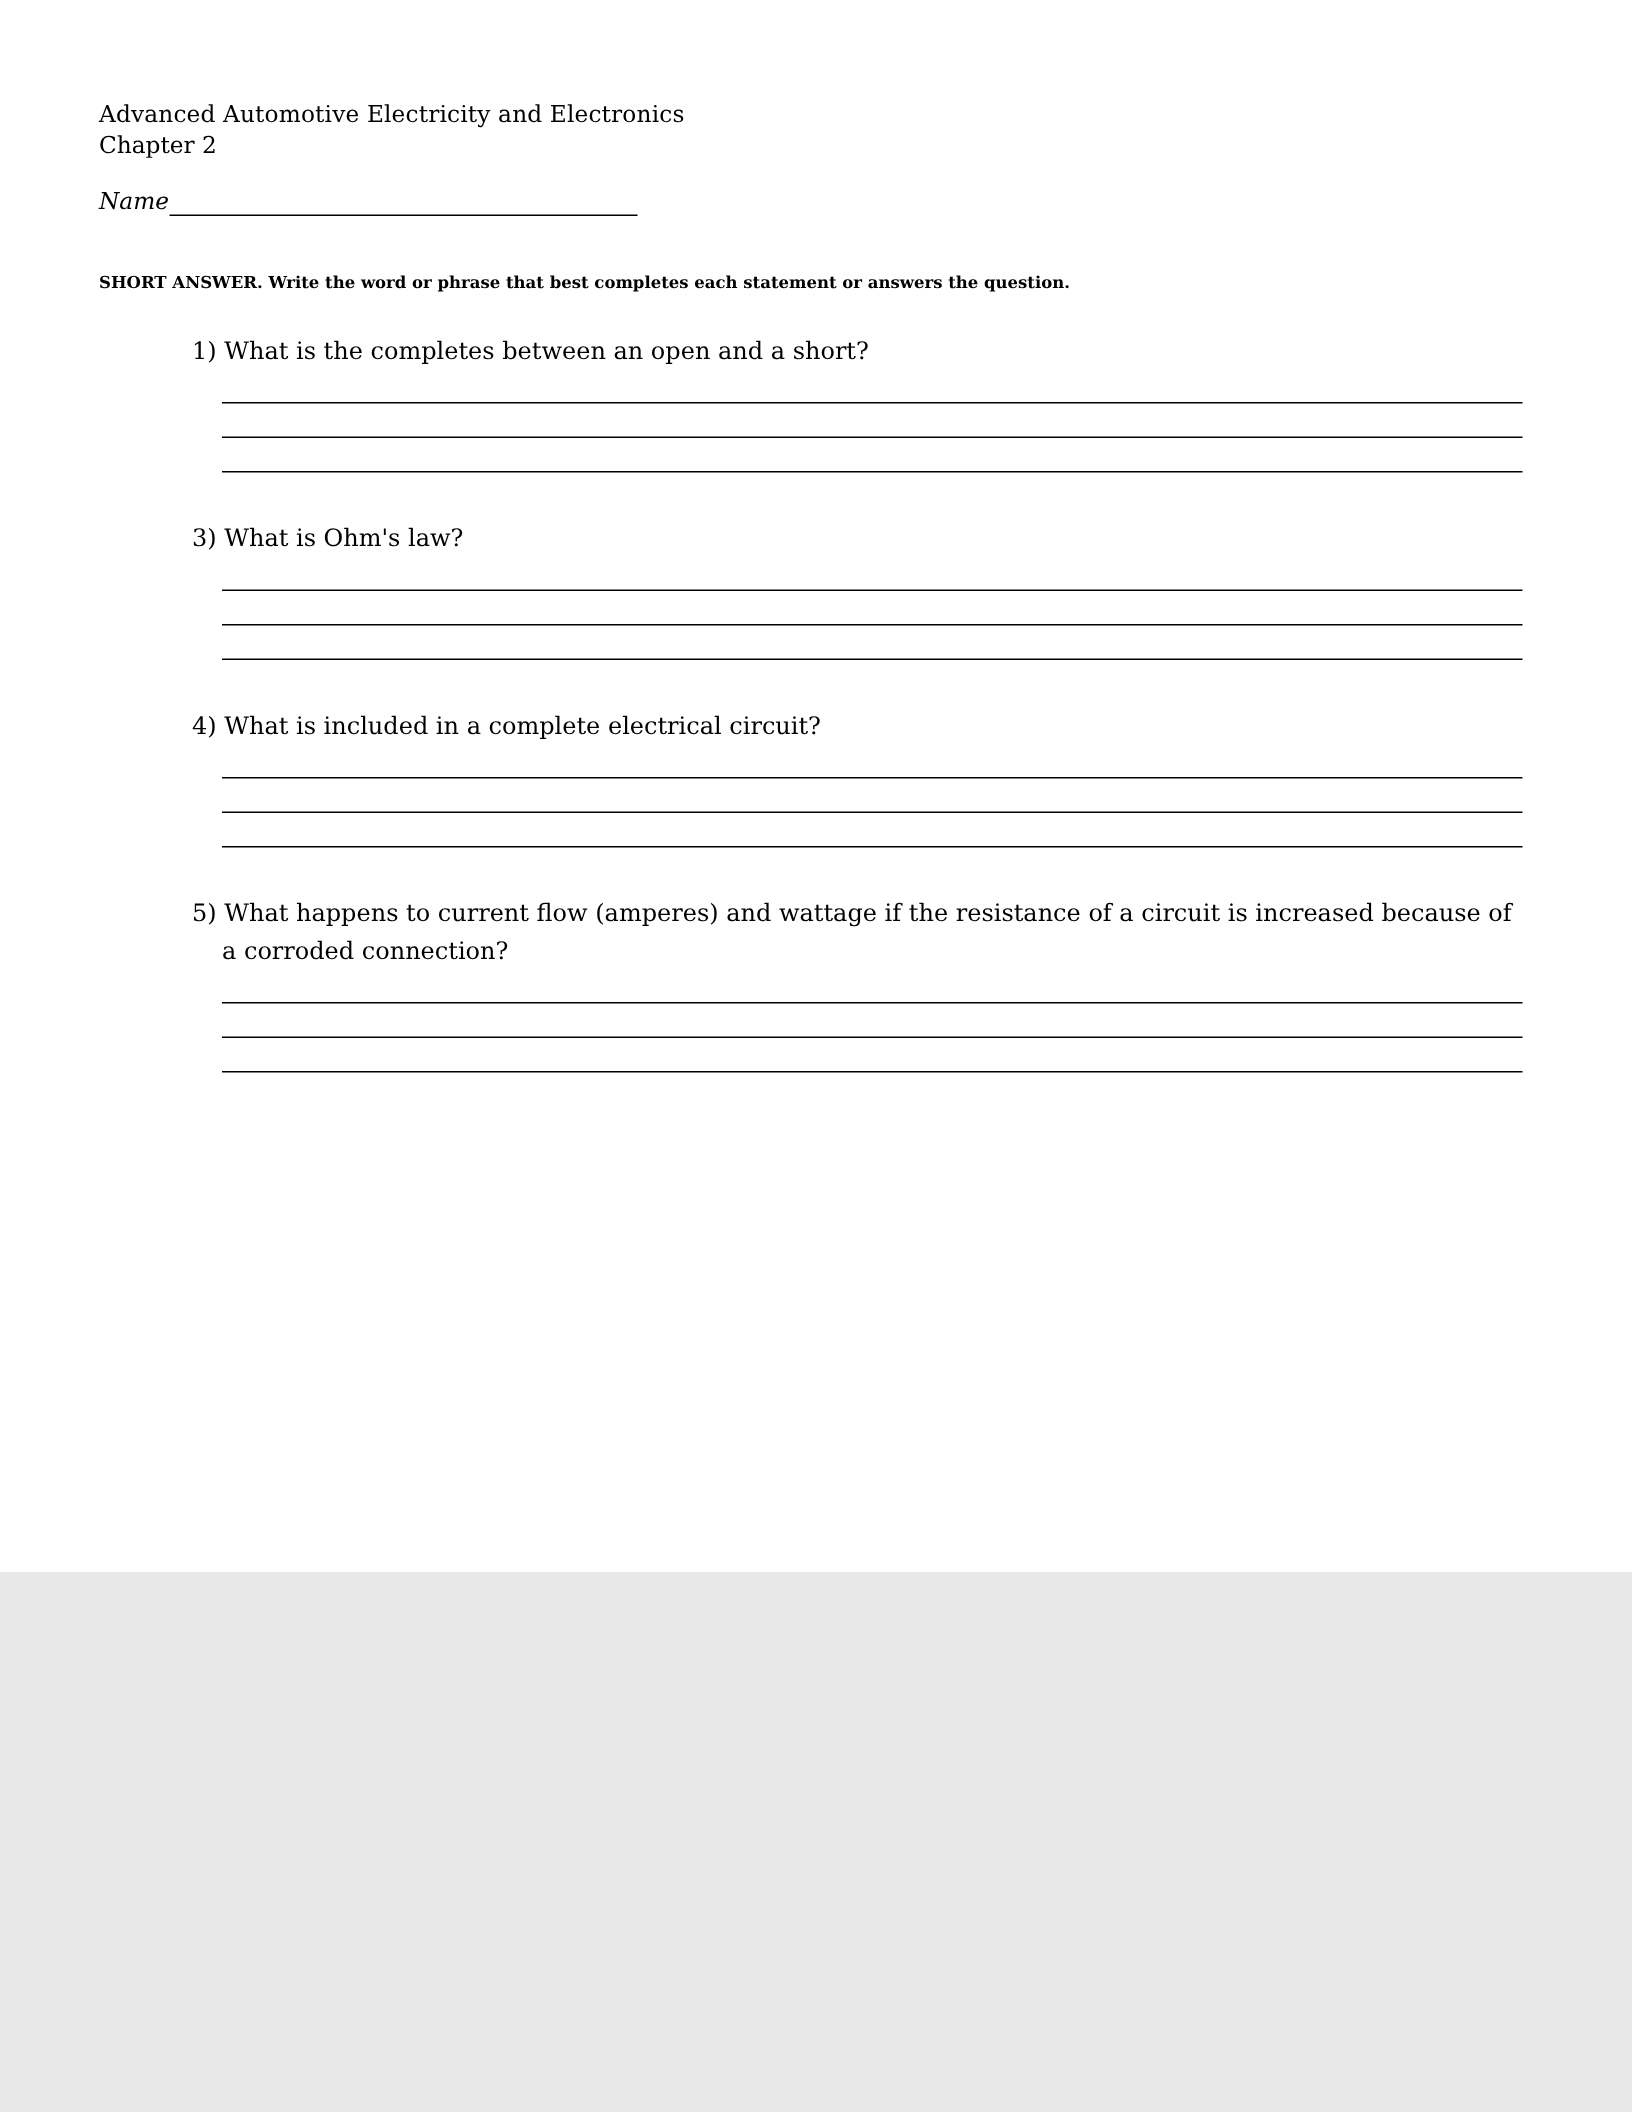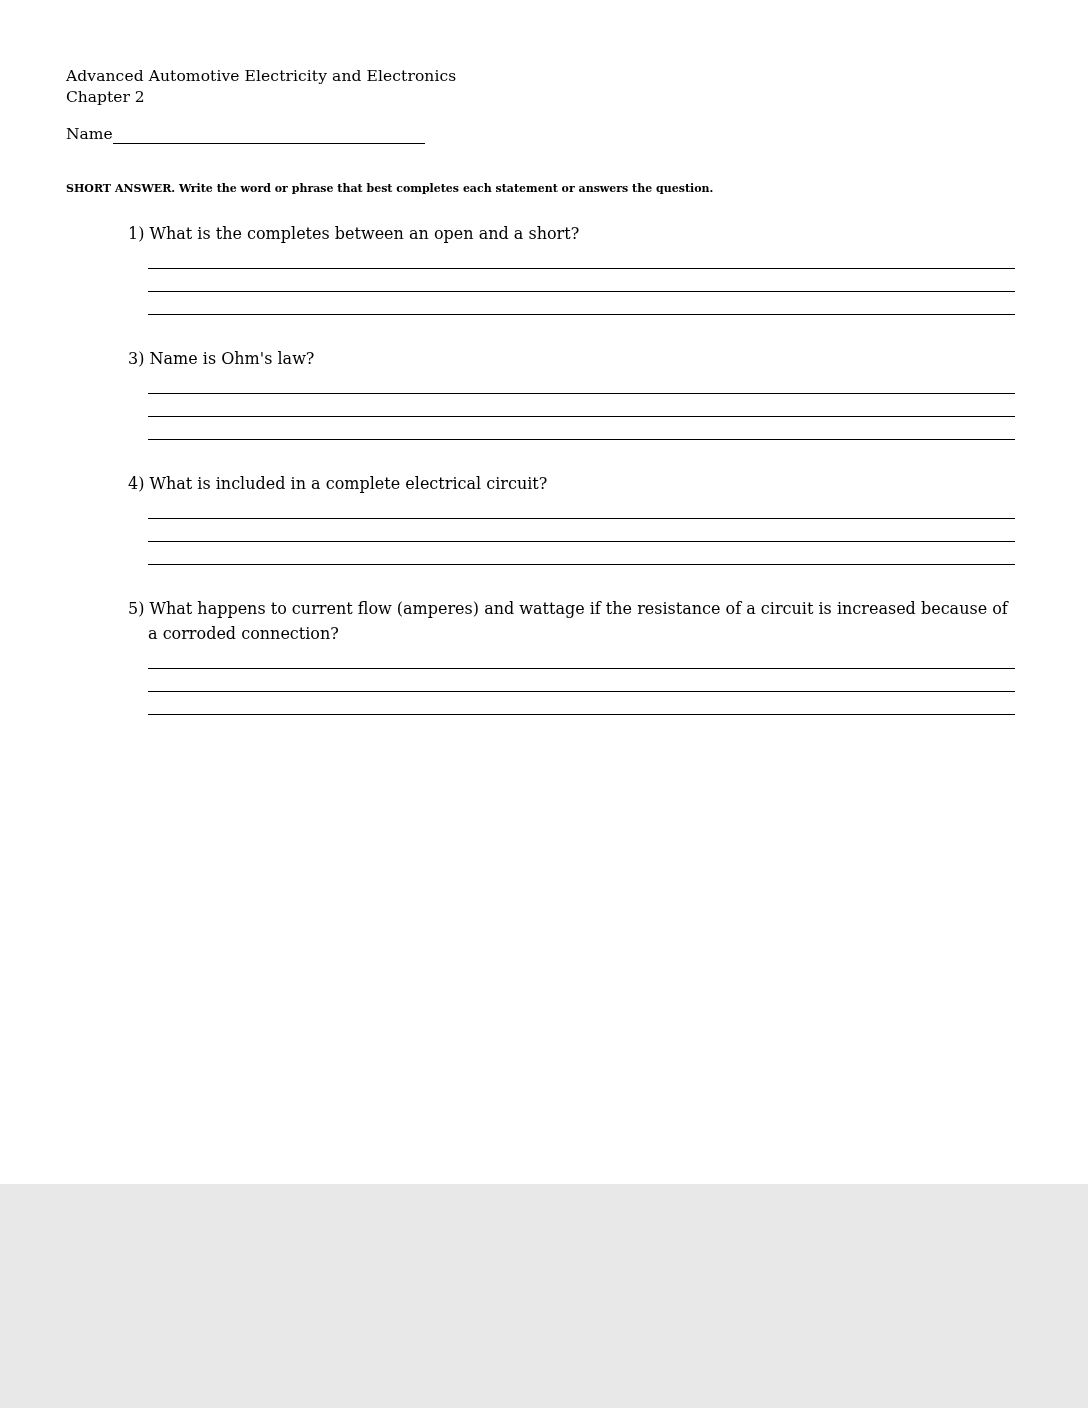--- a/index.html
+++ b/index.html
@@ -1,21 +1,21 @@
 <!DOCTYPE html>
 <html><head>
 <meta charset="utf-8">
 <style>
   * { margin: 0; padding: 0; box-sizing: border-box; }
   html, body { background: #e8e8e8; }
   body { font-family: "DejaVu Serif", "Liberation Serif", serif; }
   .page {
     position: relative;
     width: 1088px;
-    height: 1184px;
+    height: 1048px;
     margin: 0 auto;
     background: #ffffff;
     color: #000000;
     overflow: hidden;
     padding-left: 16px;
   }
   .content {
     position: absolute;
     top: 66px;
     left: 66px;
@@ -31,20 +31,21 @@
     line-height: 21px;
   }
   .name-row {
     margin-top: 16px;
     display: flex;
     align-items: flex-end;
   }
   .name-label {
     font-size: 15.5px;
     line-height: 20px;
+    font-style: italic;
   }
   .name-line {
     width: 312px;
     height: 18px;
     border-bottom: 1.5px solid #000000;
   }
   .instructions {
     margin-top: 34px;
     font-size: 11px;
     font-weight: bold;
@@ -93,21 +94,21 @@
       <div class="question"><span>1)</span> <span>What is the completes between an open and a short?</span></div>
       <div class="answer-lines">
         <div class="answer-line"></div>
         <div class="answer-line"></div>
         <div class="answer-line"></div>
       </div>
     </div>
 
 
     <div class="question-block">
-      <div class="question"><span>3)</span> <span>Name is Ohm's law?</span></div>
+      <div class="question"><span>3)</span> <span>What is Ohm's law?</span></div>
       <div class="answer-lines">
         <div class="answer-line"></div>
         <div class="answer-line"></div>
         <div class="answer-line"></div>
       </div>
     </div>
 
     <div class="question-block">
       <div class="question"><span>4)</span> <span>What is included in a complete electrical circuit?</span></div>
       <div class="answer-lines">

